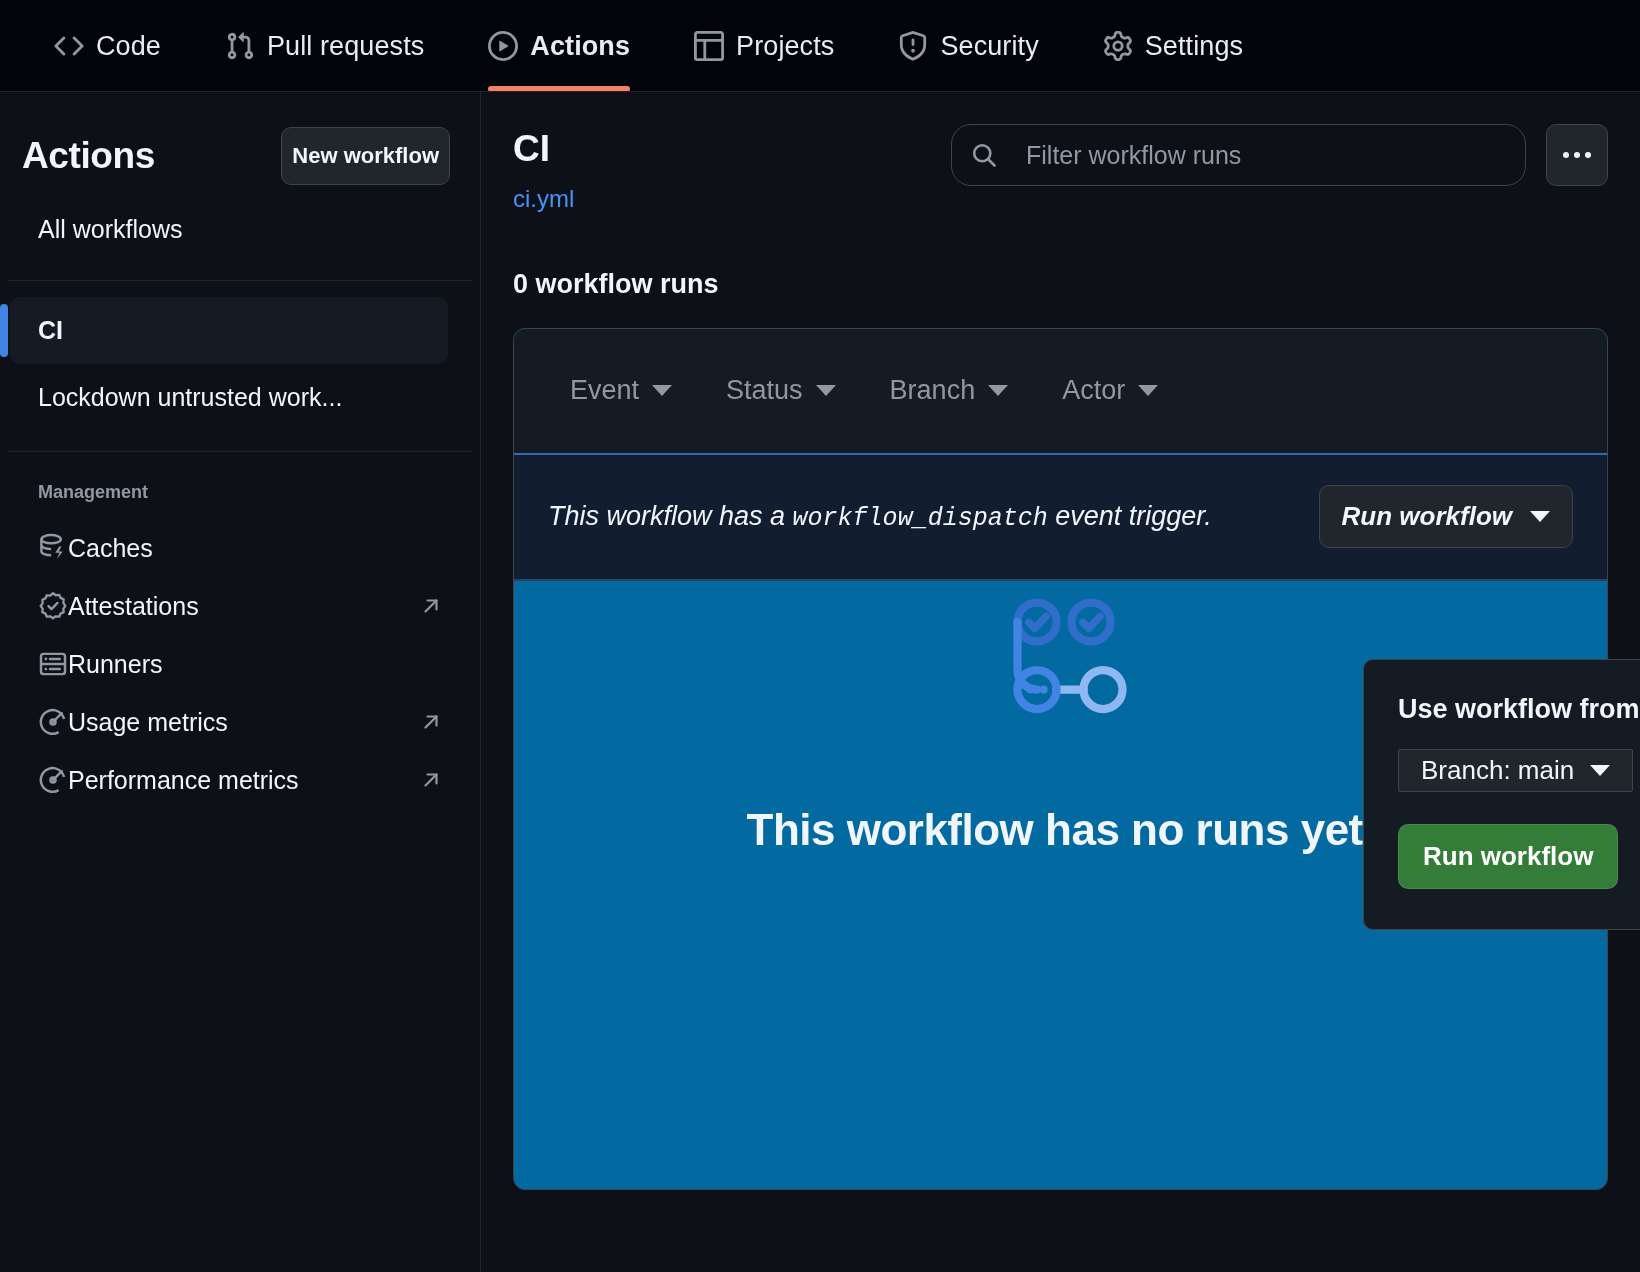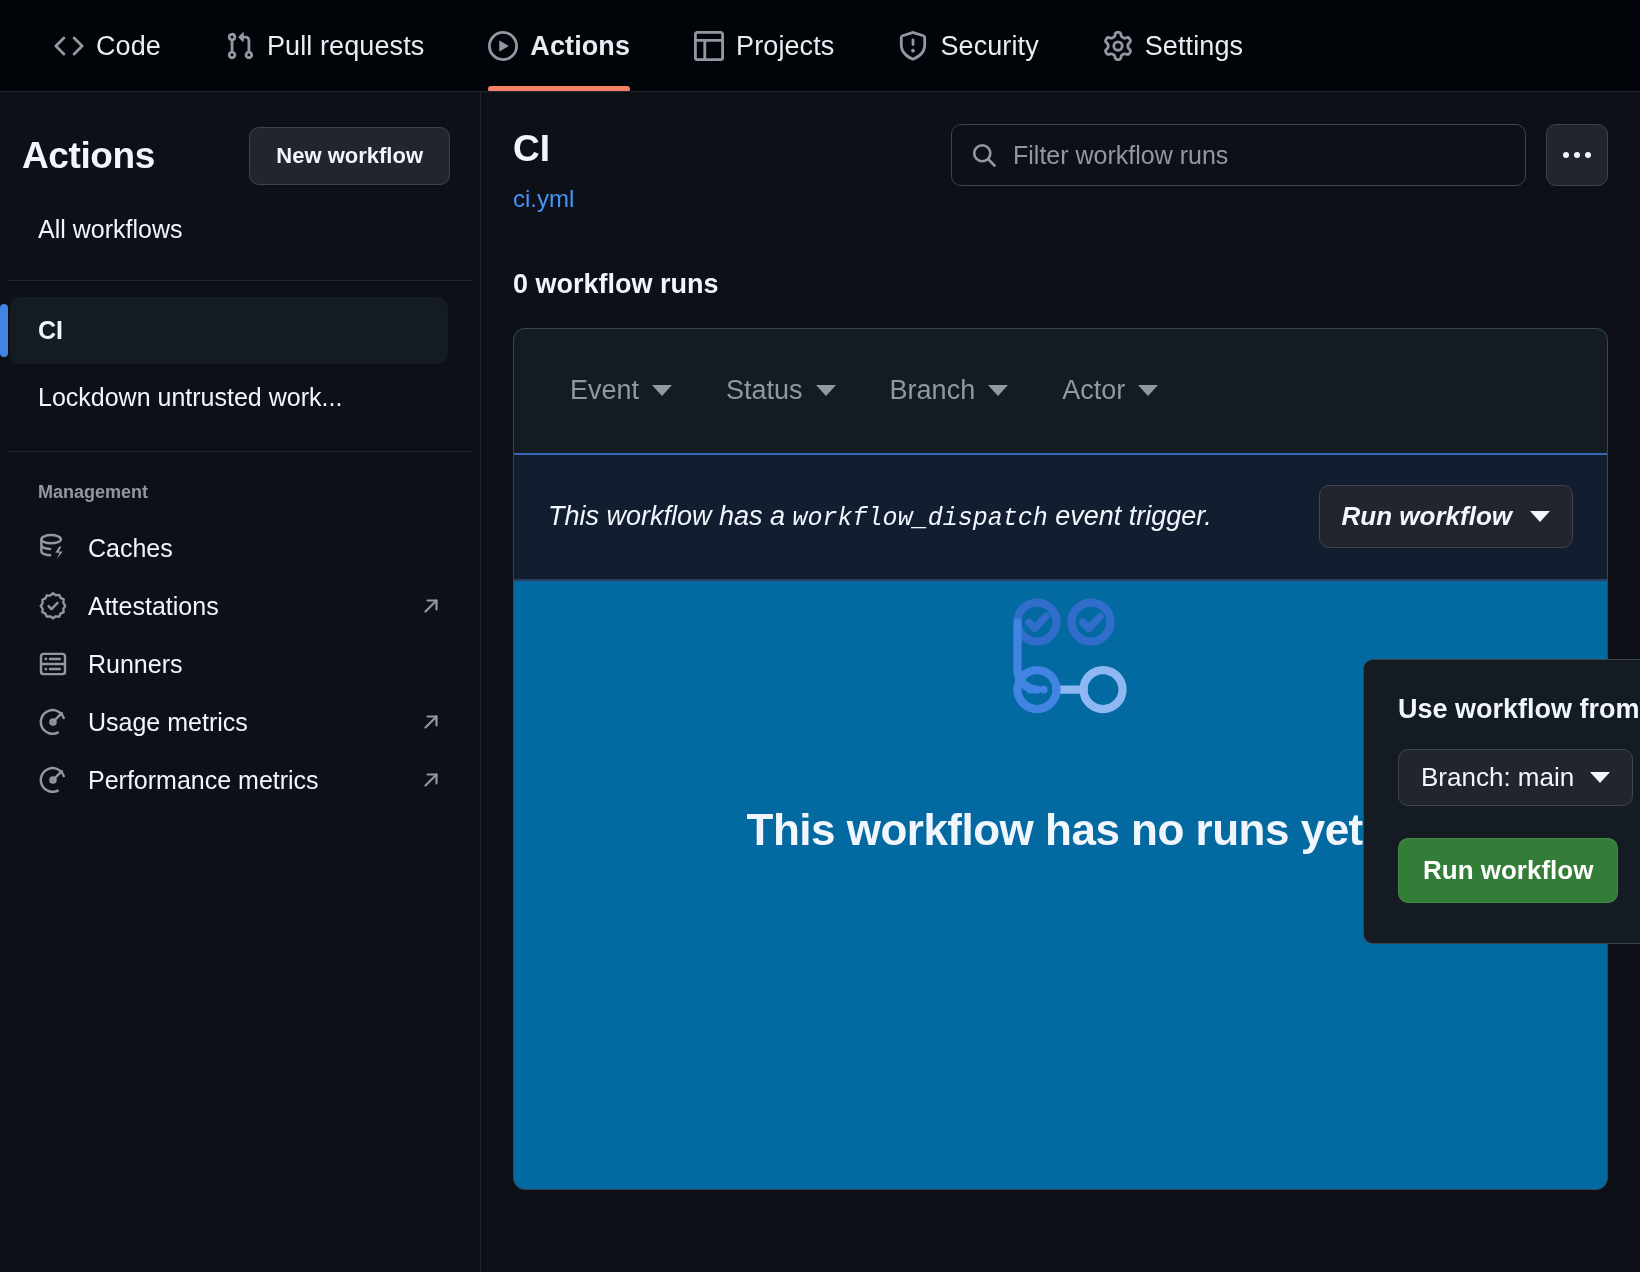--- a/index.html
+++ b/index.html
@@ -60,21 +60,21 @@
     padding: 35px 30px 0 22px;
   }
   .sidebar-title { font-size: 37px; font-weight: 700; color: #f0f6fc; letter-spacing: -0.4px; }
   .new-workflow-btn {
     background: #21262d;
     border: 1px solid #3d444d;
     color: #f0f6fc;
     font-size: 22px;
     font-weight: 600;
     border-radius: 10px;
-    padding: 15px 26px;
+    padding: 15px 10px;
     cursor: pointer;
     font-family: "Liberation Sans", sans-serif;
     white-space: nowrap;
   }
   .all-workflows {
     padding: 30px 22px 0 38px;
     font-size: 25px;
     color: #f0f6fc;
     cursor: pointer;
   }
@@ -106,21 +106,20 @@
     font-weight: 600;
     color: #9198a1;
   }
   .mgmt-list { padding-top: 16px; }
   .mgmt-item {
     display: flex; align-items: center;
     margin: 0 26px 0 10px;
     padding: 14px 12px 14px 28px;
     border-radius: 10px;
     cursor: pointer;
-    gap: 20px;
   }
   .mgmt-icon { width: 30px; height: 30px; color: #9198a1; flex: 0 0 auto; display:block; }
   .mgmt-label { font-size: 25px; color: #f0f6fc; flex: 1 1 auto; }
   .ext-icon { width: 22px; height: 22px; color: #9198a1; flex: 0 0 auto; display:block; }
 
   
   .main {
     flex: 1 1 auto;
     background: #0d1117;
     padding: 30px 32px 0 32px;
@@ -129,24 +128,24 @@
   .main-head { display: flex; align-items: flex-start; gap: 20px; }
   .head-left { flex: 1 1 auto; padding-top: 6px; }
   .wf-title { font-size: 37px; font-weight: 600; color: #f0f6fc; line-height: 1.15; }
   .wf-file { font-size: 24px; color: #4493f8; margin-top: 14px; display:inline-block; cursor: pointer; }
 
   .search-box {
     width: 575px;
     height: 62px;
     background: #0d1117;
     border: 1px solid #3d444d;
-    border-radius: 10px;
+    border-radius: 20px;
     display: flex; align-items: center;
     padding: 0 18px;
-    gap: 15px;
+    gap: 28px;
     margin-top: 2px;
   }
   .search-icon { width: 28px; height: 28px; color: #9198a1; flex:0 0 auto; display:block;}
   .search-input {
     background: transparent; border: 0; outline: 0;
     color: #e6edf3; font-size: 25px;
     font-family: "Liberation Sans", sans-serif;
     width: 100%;
   }
   .search-input::placeholder { color: #9198a1; }
@@ -228,22 +227,22 @@
     border-radius: 10px;
     padding: 34px 34px 40px 34px;
     z-index: 40;
   }
   .popover-title { font-size: 27px; font-weight: 700; color: #f0f6fc; }
   .branch-btn {
     display: inline-flex; align-items: center; gap: 16px;
     margin-top: 24px;
     background: #21262d;
     border: 1px solid #3d444d;
-    border-radius: 10px;
-    padding: 12px 22px;
+    border-radius: 2px;
+    padding: 5px 22px;
     cursor: pointer;
   }
   .branch-label { font-size: 26px; color: #f0f6fc; }
   .run-green-btn {
     display: block;
     margin-top: 32px;
     background: #347d39;
     border: 1px solid rgba(240,246,252,0.10);
     border-radius: 10px;
     color: #ffffff;

